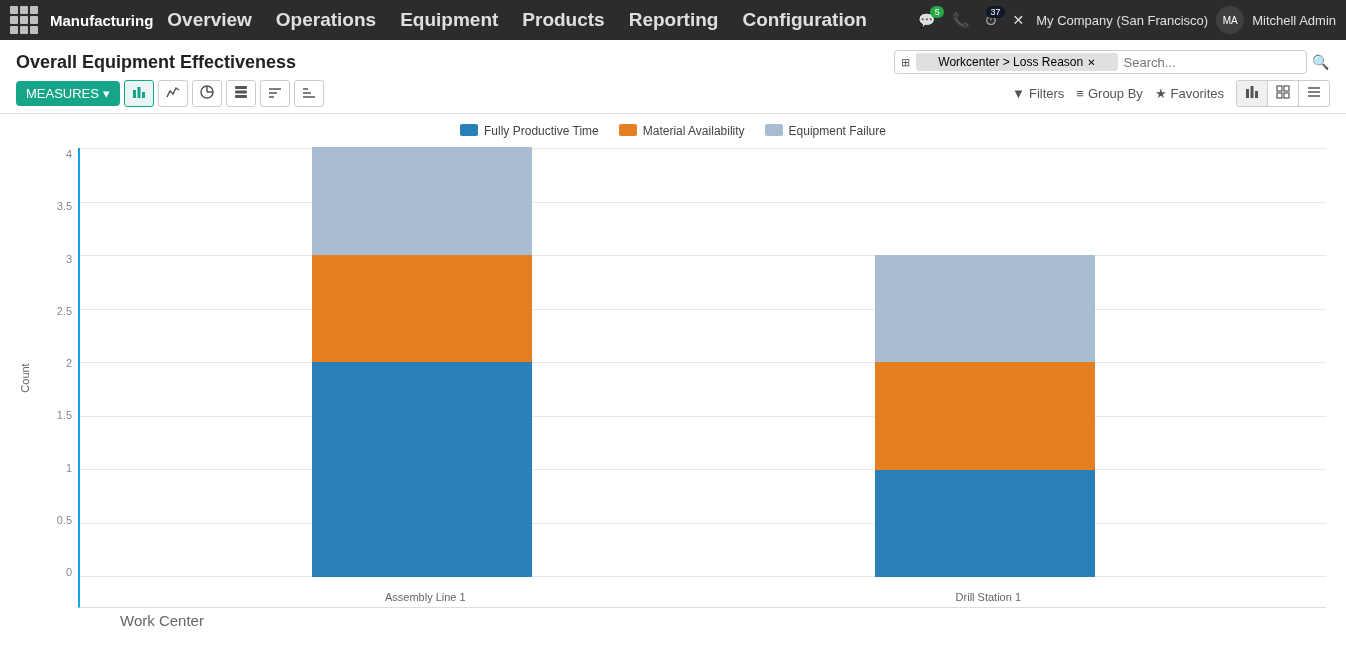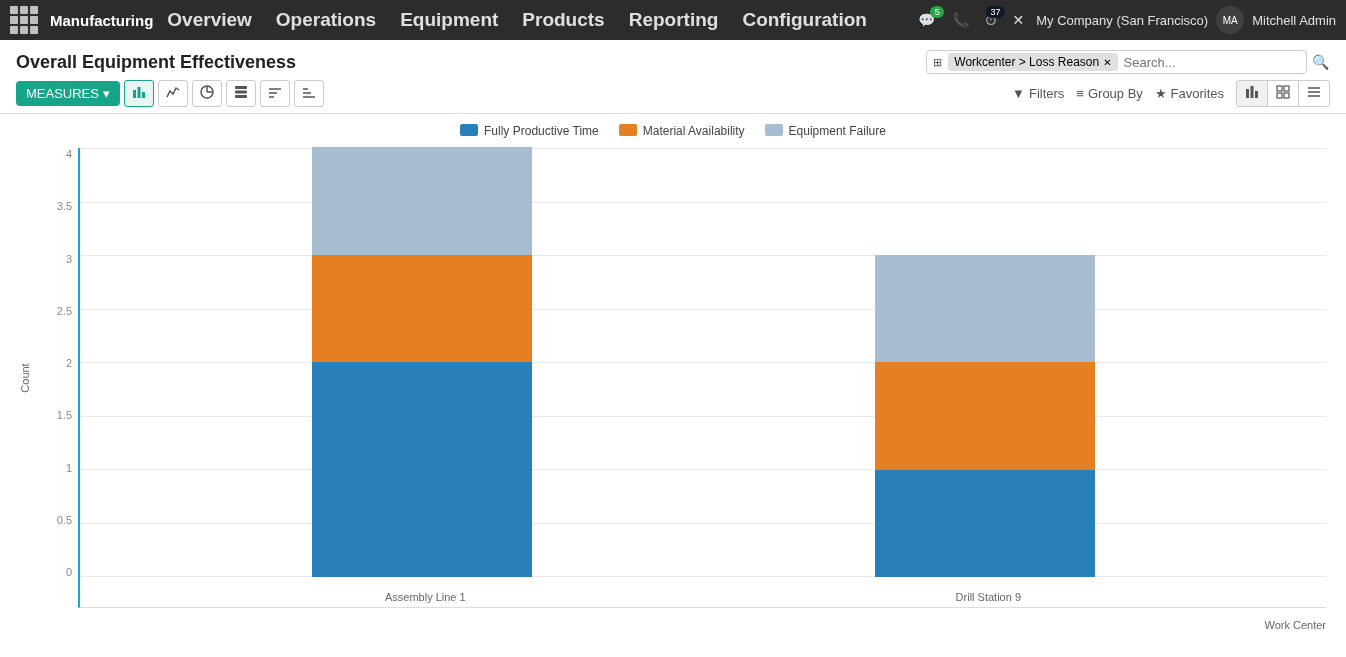--- a/index.html
+++ b/index.html
@@ -98,21 +98,21 @@
       gap: 6px;
       border: 1px solid #ccc;
       border-radius: 4px;
       padding: 2px 6px;
       background: #fff;
       min-width: 340px;
     }
     .filter-tag {
       background: #e0e0e0;
       border-radius: 3px;
-      padding: 2px 6px;
+      padding: 2px 22px;
       font-size: 12px;
       display: flex;
       align-items: center;
       gap: 4px;
     }
     .filter-tag .icon-small {
       font-size: 10px;
       cursor: pointer;
     }
     .search-input {
@@ -279,24 +279,24 @@
       align-items: flex-end;
       padding: 0 60px;
     }
     .x-label {
       font-size: 11px;
       color: #666;
       text-align: center;
       padding-bottom: 4px;
     }
     .x-axis-title {
-      text-align: right;
-      font-size: 11px;
+      text-align: left;
+      font-size: 15px;
       color: #666;
-      margin-top: 11px;
+      margin-top: 4px;
     }
     .y-axis-title {
       position: absolute;
       left: -10px;
       top: 50%;
       transform: translateY(-50%) rotate(-90deg);
       font-size: 11px;
       color: #666;
       white-space: nowrap;
     }
@@ -531,21 +531,21 @@
 
             <div class="bar-segment" style="height:107.5px; background:#e67e22;"></div>
 
             <div class="bar-segment" style="height:107.5px; background:#2980b9;"></div>
           </div>
         </div>
       </div>
 
       <div class="x-axis-labels">
         <span class="x-label">Assembly Line 1</span>
-        <span class="x-label">Drill Station 9</span>
+        <span class="x-label">Drill Station 1</span>
       </div>
     </div>
   </div>
 
   <div style="padding-left:100px;">
     <div class="x-axis-title">Work Center</div>
   </div>
 </div>
 
 </body></html>

